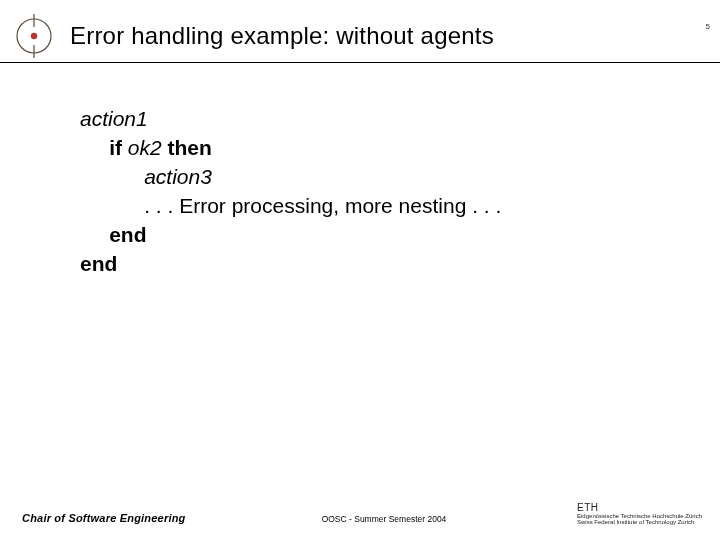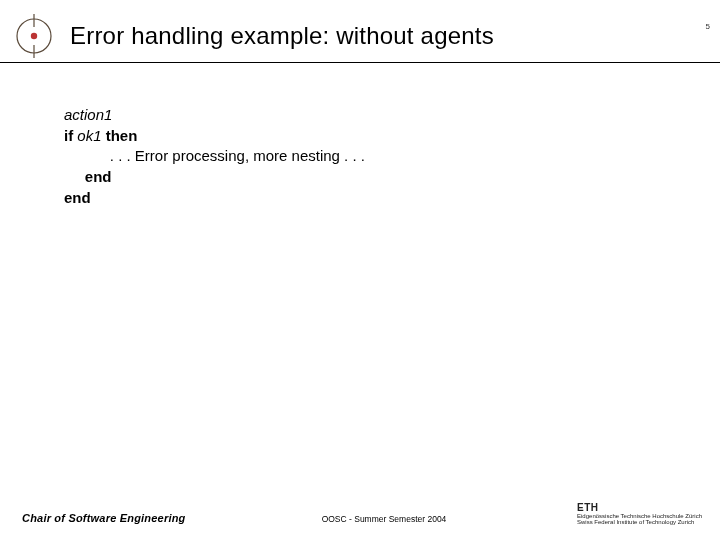--- a/index.html
+++ b/index.html
@@ -4,29 +4,29 @@
 <style>
   * { margin: 0; padding: 0; box-sizing: border-box; }
   html, body { width: 720px; height: 540px; background: #fff; font-family: Verdana, Geneva, sans-serif; color: #000; }
   .slide { position: relative; width: 720px; height: 540px; }
   .header { position: absolute; top: 14px; left: 0; right: 0; display: flex; align-items: center; }
   .logo { width: 44px; height: 44px; margin-left: 12px; position: relative; }
   .logo svg { display: block; }
   .title { font-size: 24px; font-weight: 400; margin-left: 14px; letter-spacing: 0.2px; }
   .hr { position: absolute; top: 62px; left: 0; width: 720px; height: 1px; background: #000; }
   .page-num { position: absolute; top: 22px; right: 10px; font-size: 8px; color: #333; }
-  .content { position: absolute; top: 105px; left: 64px; font-size: 15px; line-height: 1.38; }
+  .content { position: absolute; top: 105px; left: 80px; font-size: 21px; line-height: 1.38; }
   .content .line { white-space: pre; }
   .ital { font-style: italic; }
   .bold { font-weight: bold; }
   .footer { position: absolute; bottom: 16px; left: 0; width: 720px; }
   .footer-left { position: absolute; left: 22px; bottom: 0; font-size: 11px; font-style: italic; font-weight: bold; letter-spacing: 0.2px; }
   .footer-center { position: absolute; left: 0; right: 0; bottom: 0; text-align: center; font-size: 8.5px; padding-left: 48px; }
   .footer-right { position: absolute; right: 18px; bottom: -2px; text-align: left; font-size: 6px; line-height: 1.1; color: #222; }
-  .eth { font-weight: bold; font-size: 10px; letter-spacing: 0.5px; font-style: normal; }
+  .eth { font-weight: normal; font-size: 10px; letter-spacing: 0.5px; font-style: normal; }
 </style>
 </head>
 <body>
 
 <div class="slide">
 
   <div class="header">
     <div class="logo">
       <svg width="44" height="44" viewBox="0 0 44 44">
         <circle cx="22" cy="22" r="17" fill="none" stroke="#5a4a3a" stroke-width="1.2"></circle>
@@ -36,21 +36,22 @@
       </svg>
     </div>
     <div class="title">Error handling example: without agents</div>
   </div>
 
   <div class="hr"></div>
   <div class="page-num">5</div>
 
   <div class="content">
     <div class="line"><span class="ital">action1</span></div>
-    <div class="line"><span class="bold">if </span><span class="ital">ok1</span><span class="bold"> then</span></div>
+    <div class="line">     <span class="bold">if </span><span class="ital">ok2</span><span class="bold"> then</span></div>
+    <div class="line">           <span class="ital">action3</span></div>
     <div class="line">           <span>. . . Error processing, more nesting . . .</span></div>
     <div class="line">     <span class="bold">end</span></div>
     <div class="line"><span class="bold">end</span></div>
   </div>
 
   <div class="footer">
     <div class="footer-left">Chair of Software Engineering</div>
     <div class="footer-center">OOSC - Summer Semester 2004</div>
     <div class="footer-right">
       <div class="eth">ETH</div>

